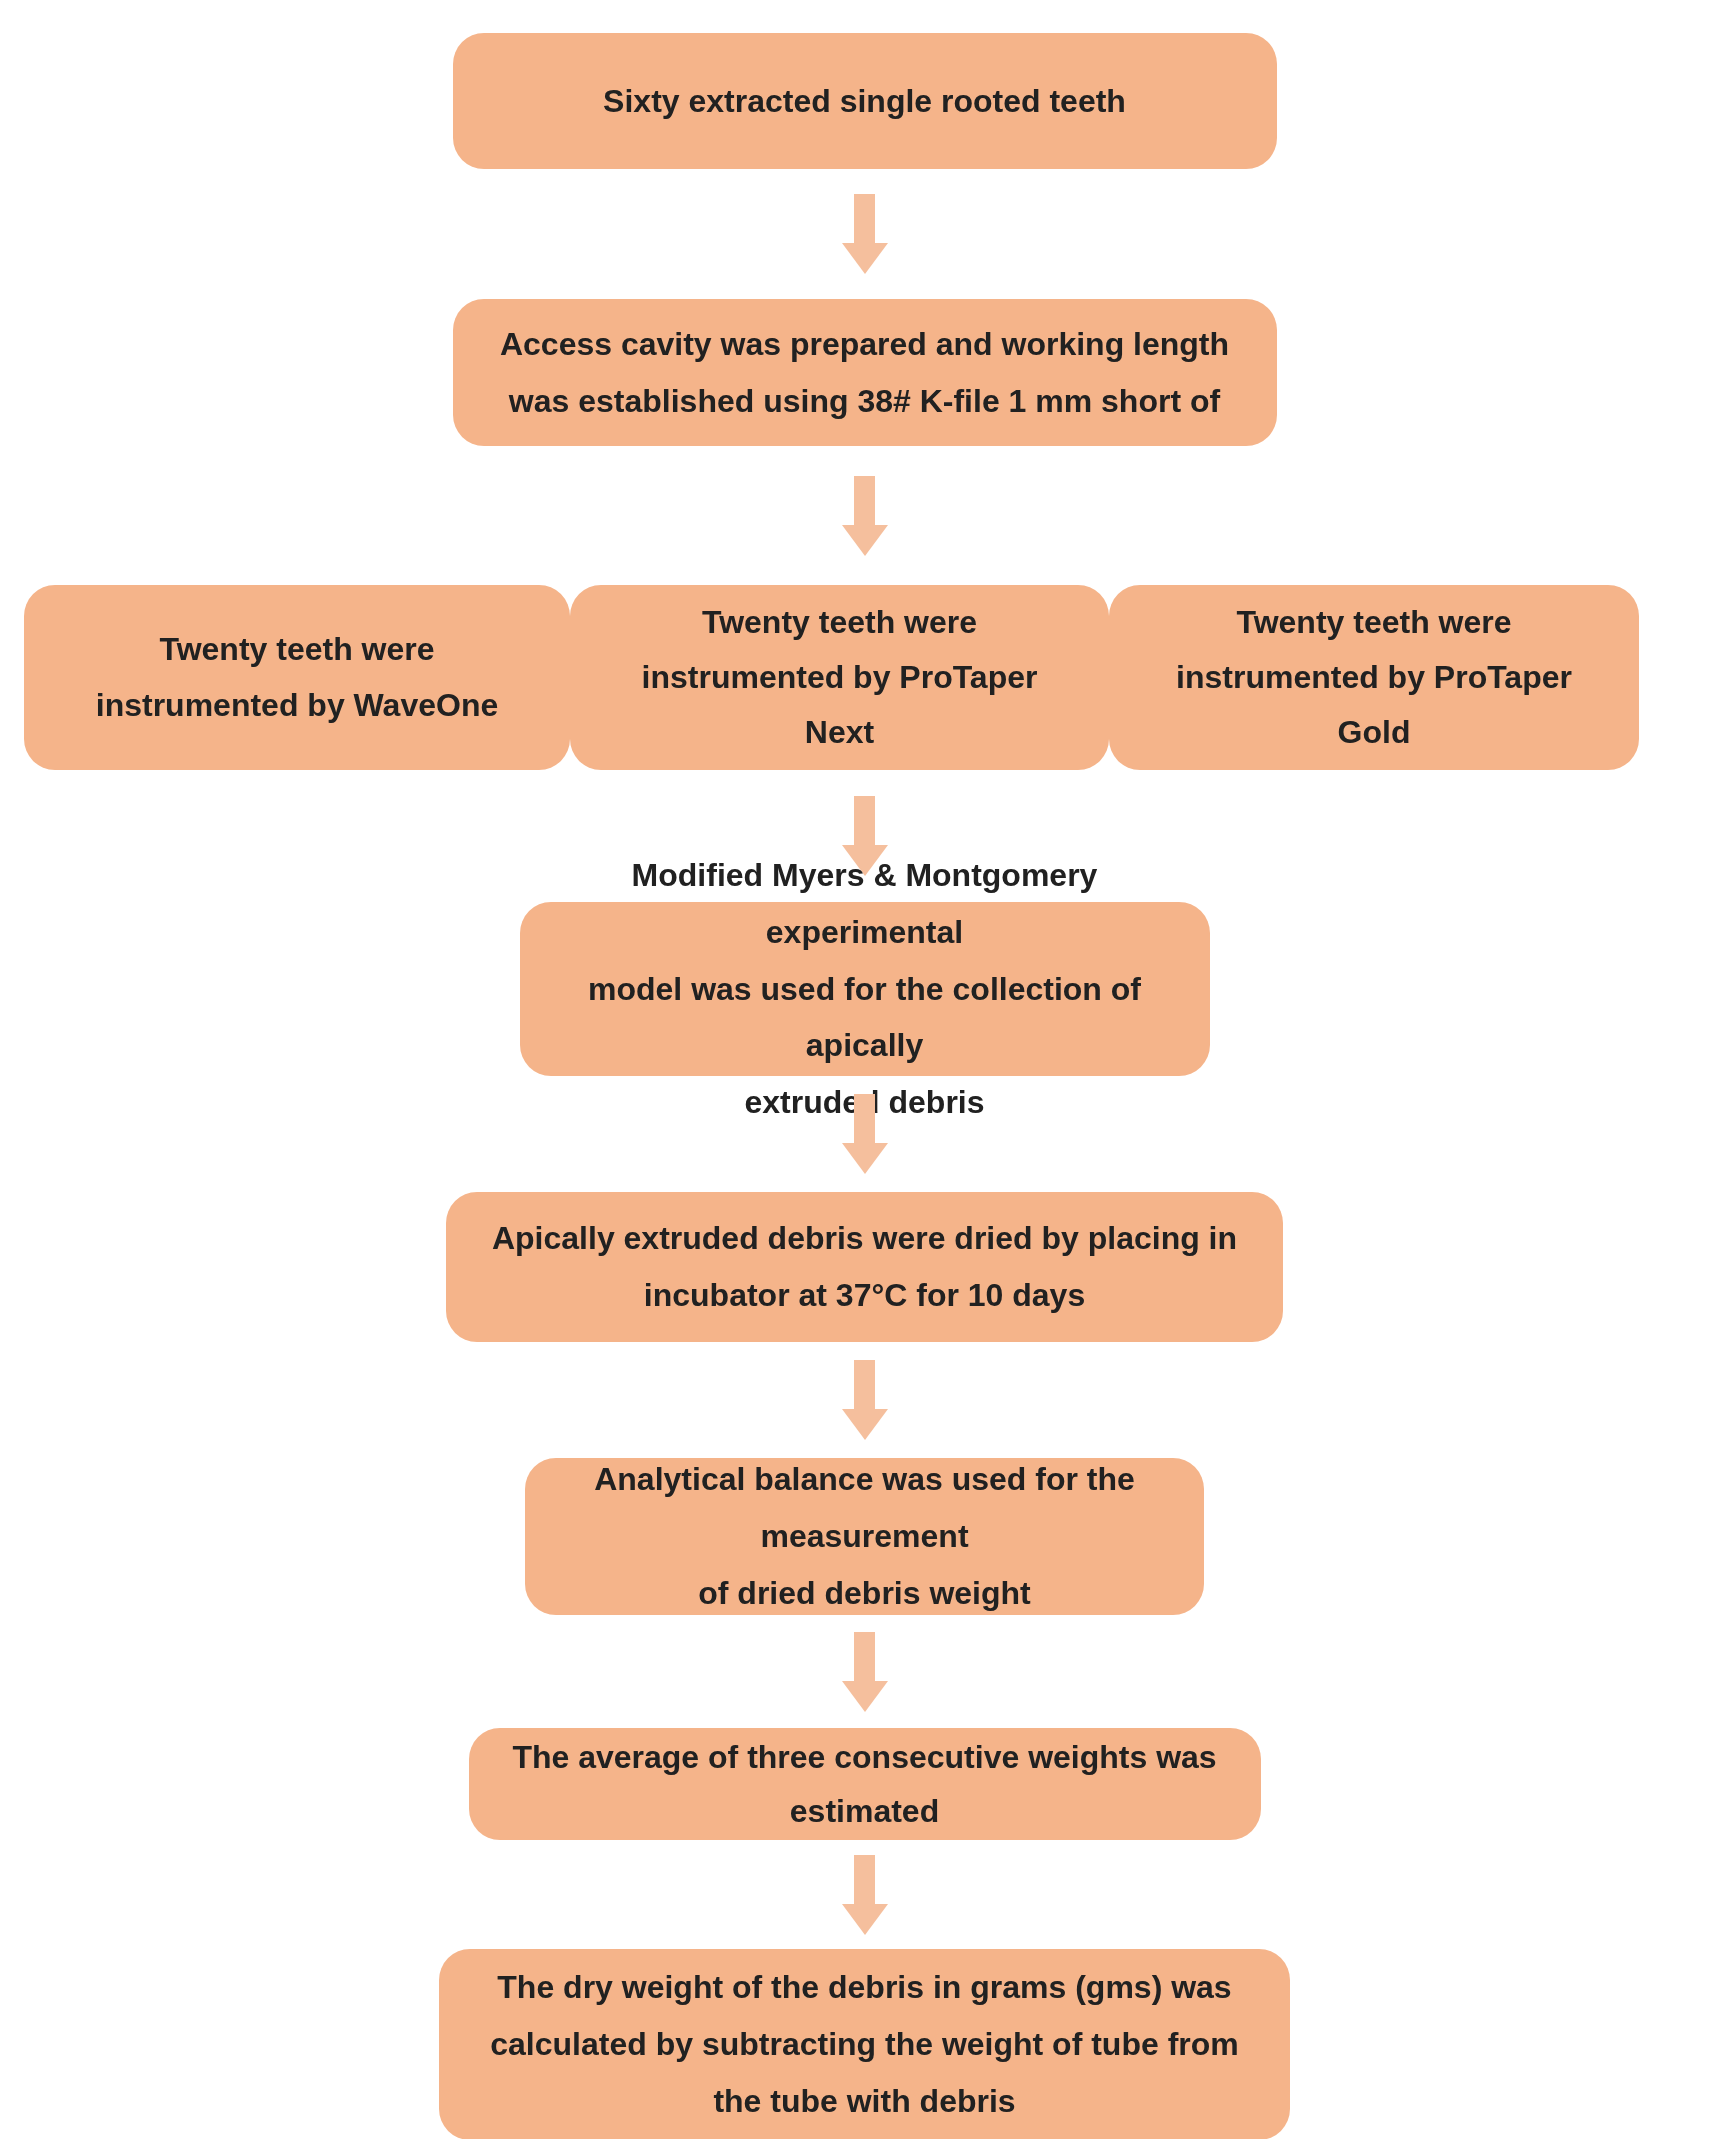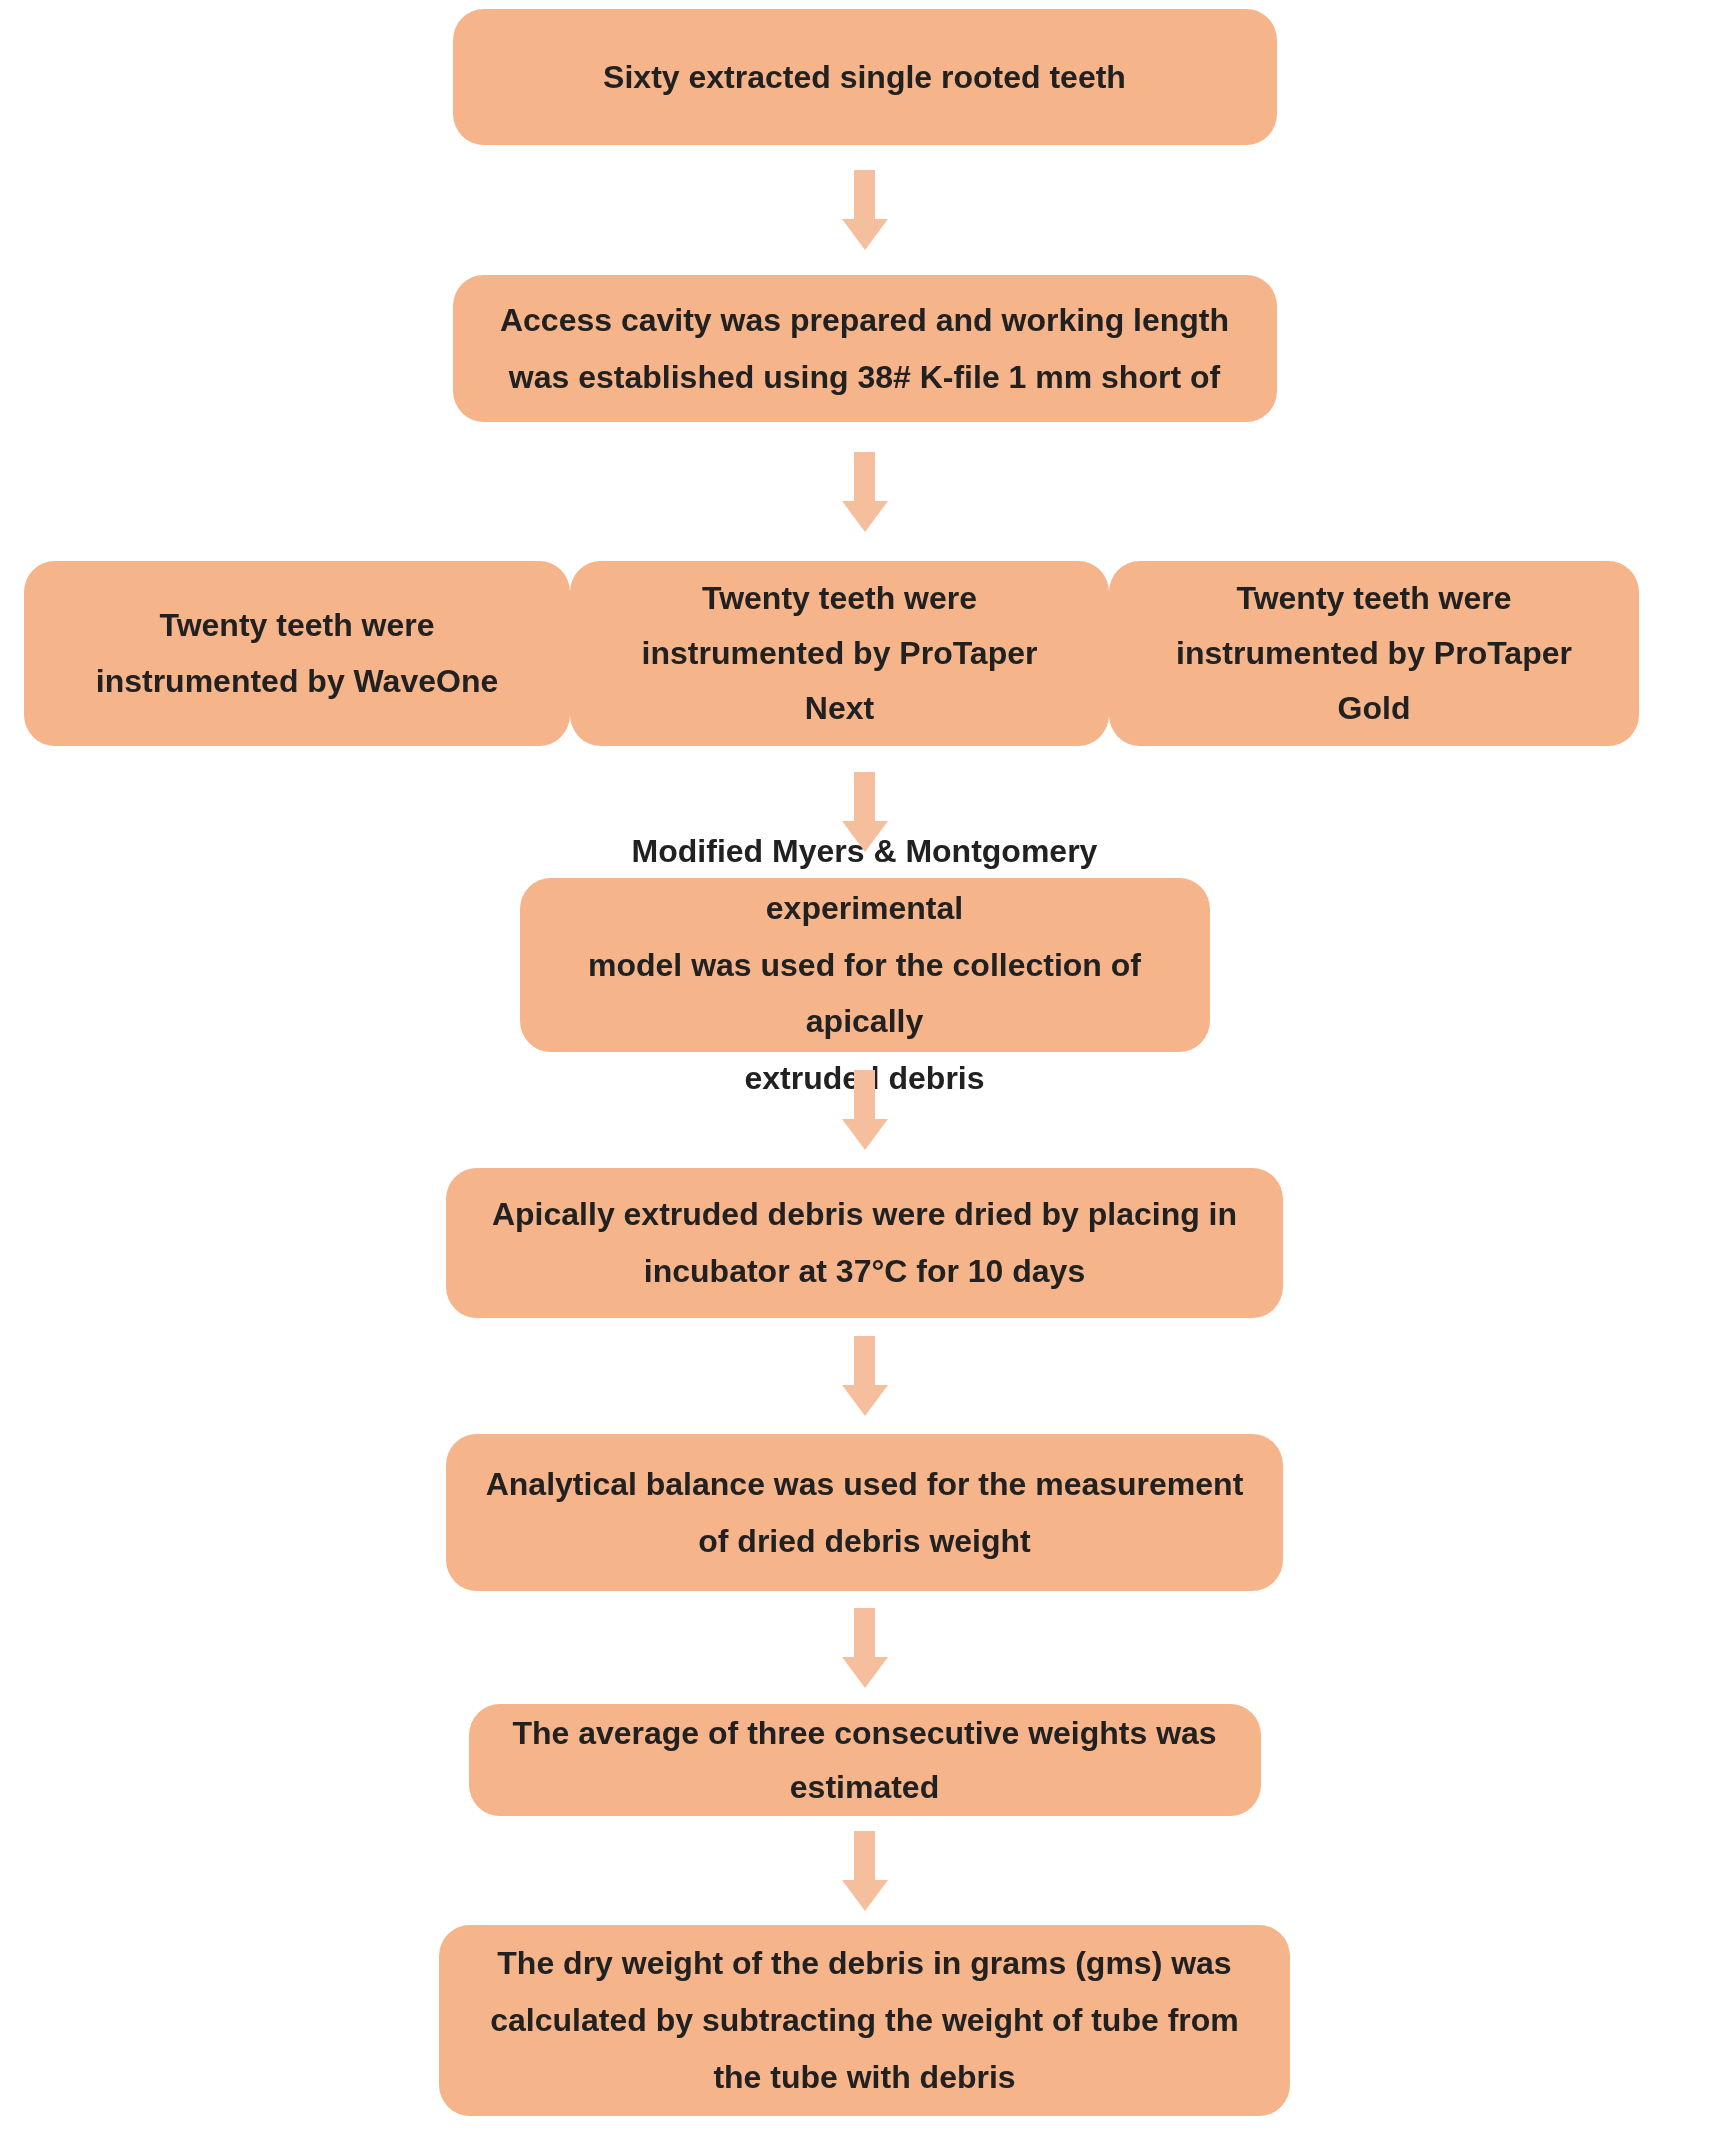--- a/index.html
+++ b/index.html
@@ -16,21 +16,21 @@
     background: var(--background);
     font-family: "Liberation Sans", sans-serif;
     color: var(--text);
   }
   .flow {
     width: 1729px;
     height: 2140px;
     display: flex;
     flex-direction: column;
     align-items: center;
-    padding-top: 9px;
+    padding-top: 33px;
     overflow: hidden;
   }
   .box {
     background: var(--box-fill);
     border-radius: 31px;
     display: flex;
     align-items: center;
     justify-content: center;
     text-align: center;
     font-size: 32px;
@@ -38,21 +38,21 @@
     font-weight: 600;
     padding: 5.4px 32px;
     flex-shrink: 0;
   }
   .box span { white-space: pre-line; }
   
   .b1 { width: 824px; height: 136px; }
   .b2 { width: 824px; height: 147px; }
   .b4 { width: 690px; height: 174px; }
   .b5 { width: 837px; height: 150px; }
-  .b6 { width: 837px; height: 157px; }
+  .b6 { width: 679px; height: 157px; }
   .b7 { width: 792px; height: 112px; line-height: 1.7; }
   .b8 { width: 851px; height: 191px; }
   
   .row {
     width: 100%;
     display: flex;
     justify-content: flex-start;
     padding: 0 13.4px 0 24px;
     flex-shrink: 0;
   }

